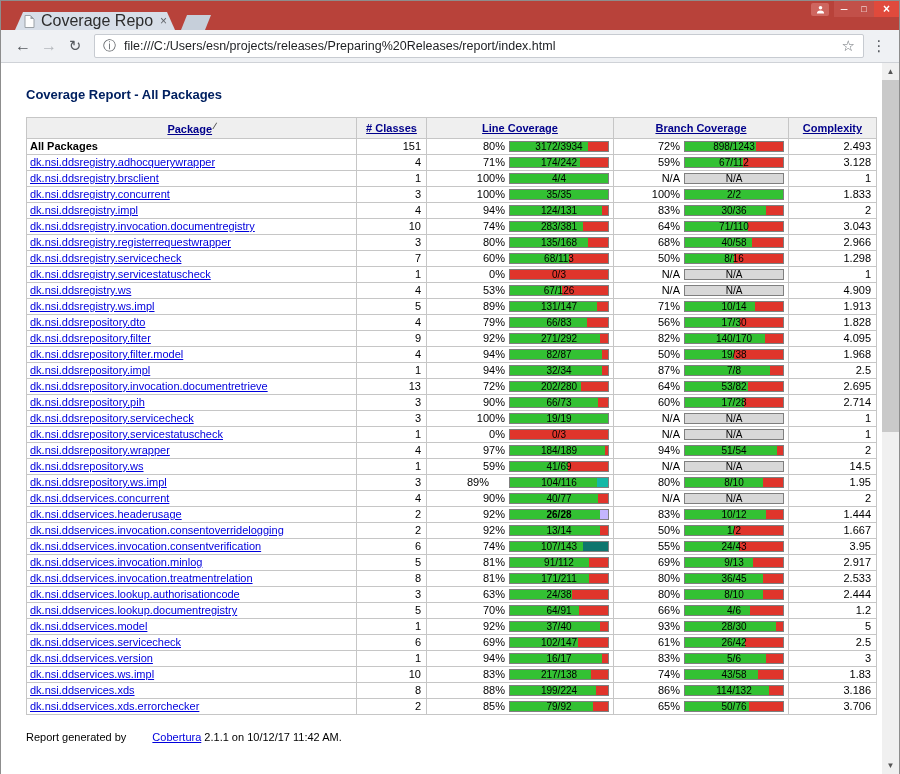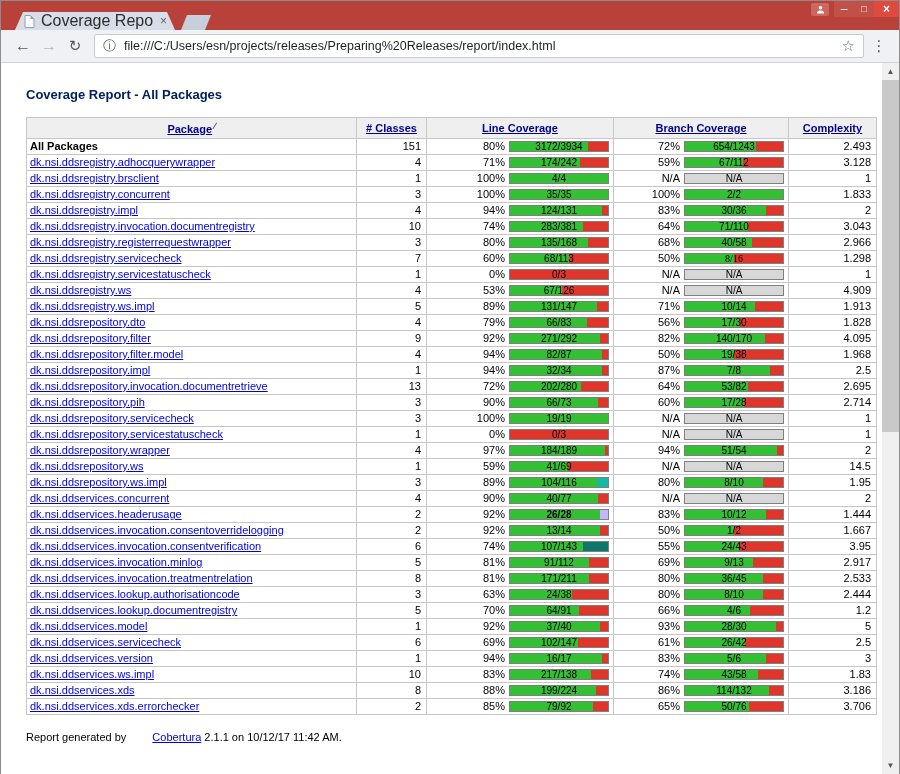--- a/index.html
+++ b/index.html
@@ -170,21 +170,21 @@
                     <div class="fill" style="width: 80%; background: rgb(51, 193, 51);"></div>
                     <span class="ratio">3172/3934</span>
                   </div>
                 </div>
               </td>
               <td class="cov">
                 <div class="covwrap">
                   <span class="pct">72%</span>
                   <div class="bar" style="background: rgb(224, 53, 43);">
                     <div class="fill" style="width: 72%; background: rgb(51, 193, 51);"></div>
-                    <span class="ratio">654/1243</span>
+                    <span class="ratio">898/1243</span>
                   </div>
                 </div>
               </td>
               <td class="num">2.493</td>
             </tr>
             <tr>
               <td class="pkg"><a href="#">dk.nsi.ddsregistry.adhocquerywrapper</a></td>
               <td class="num">4</td>
               <td class="cov">
                 <div class="covwrap">
@@ -328,21 +328,21 @@
                   <span class="pct">60%</span>
                   <div class="bar" style="background: rgb(224, 53, 43);">
                     <div class="fill" style="width: 60%; background: rgb(51, 193, 51);"></div>
                     <span class="ratio">68/113</span>
                   </div>
                 </div>
               </td>
               <td class="cov">
                 <div class="covwrap">
                   <span class="pct">50%</span>
-                  <div class="bar" style="background: rgb(224, 53, 43); font-family: Liberation Serif, serif;">
+                  <div class="bar" style="background: rgb(224, 53, 43);">
                     <div class="fill" style="width: 50%; background: rgb(51, 193, 51);"></div>
                     <span class="ratio">8/16</span>
                   </div>
                 </div>
               </td>
               <td class="num">1.298</td>
             </tr>
             <tr>
               <td class="pkg"><a href="#">dk.nsi.ddsregistry.servicestatuscheck</a></td>
               <td class="num">1</td>
@@ -636,21 +636,21 @@
                 </div>
               </td>
               <td class="num">14.5</td>
             </tr>
             <tr>
               <td class="pkg"><a href="#">dk.nsi.ddsrepository.ws.impl</a></td>
               <td class="num">3</td>
               <td class="cov">
                 <div class="covwrap">
                   <span class="pct">89%</span>
-                  <div class="bar" style="background: #14b8a6;">
+                  <div class="bar" style="background: #14b8a6; margin-left: 16px;">
                     <div class="fill" style="width: 89%; background: rgb(51, 193, 51);"></div>
                     <span class="ratio">104/116</span>
                   </div>
                 </div>
               </td>
               <td class="cov">
                 <div class="covwrap">
                   <span class="pct">80%</span>
                   <div class="bar" style="background: rgb(224, 53, 43);">
                     <div class="fill" style="width: 80%; background: rgb(51, 193, 51);"></div>

